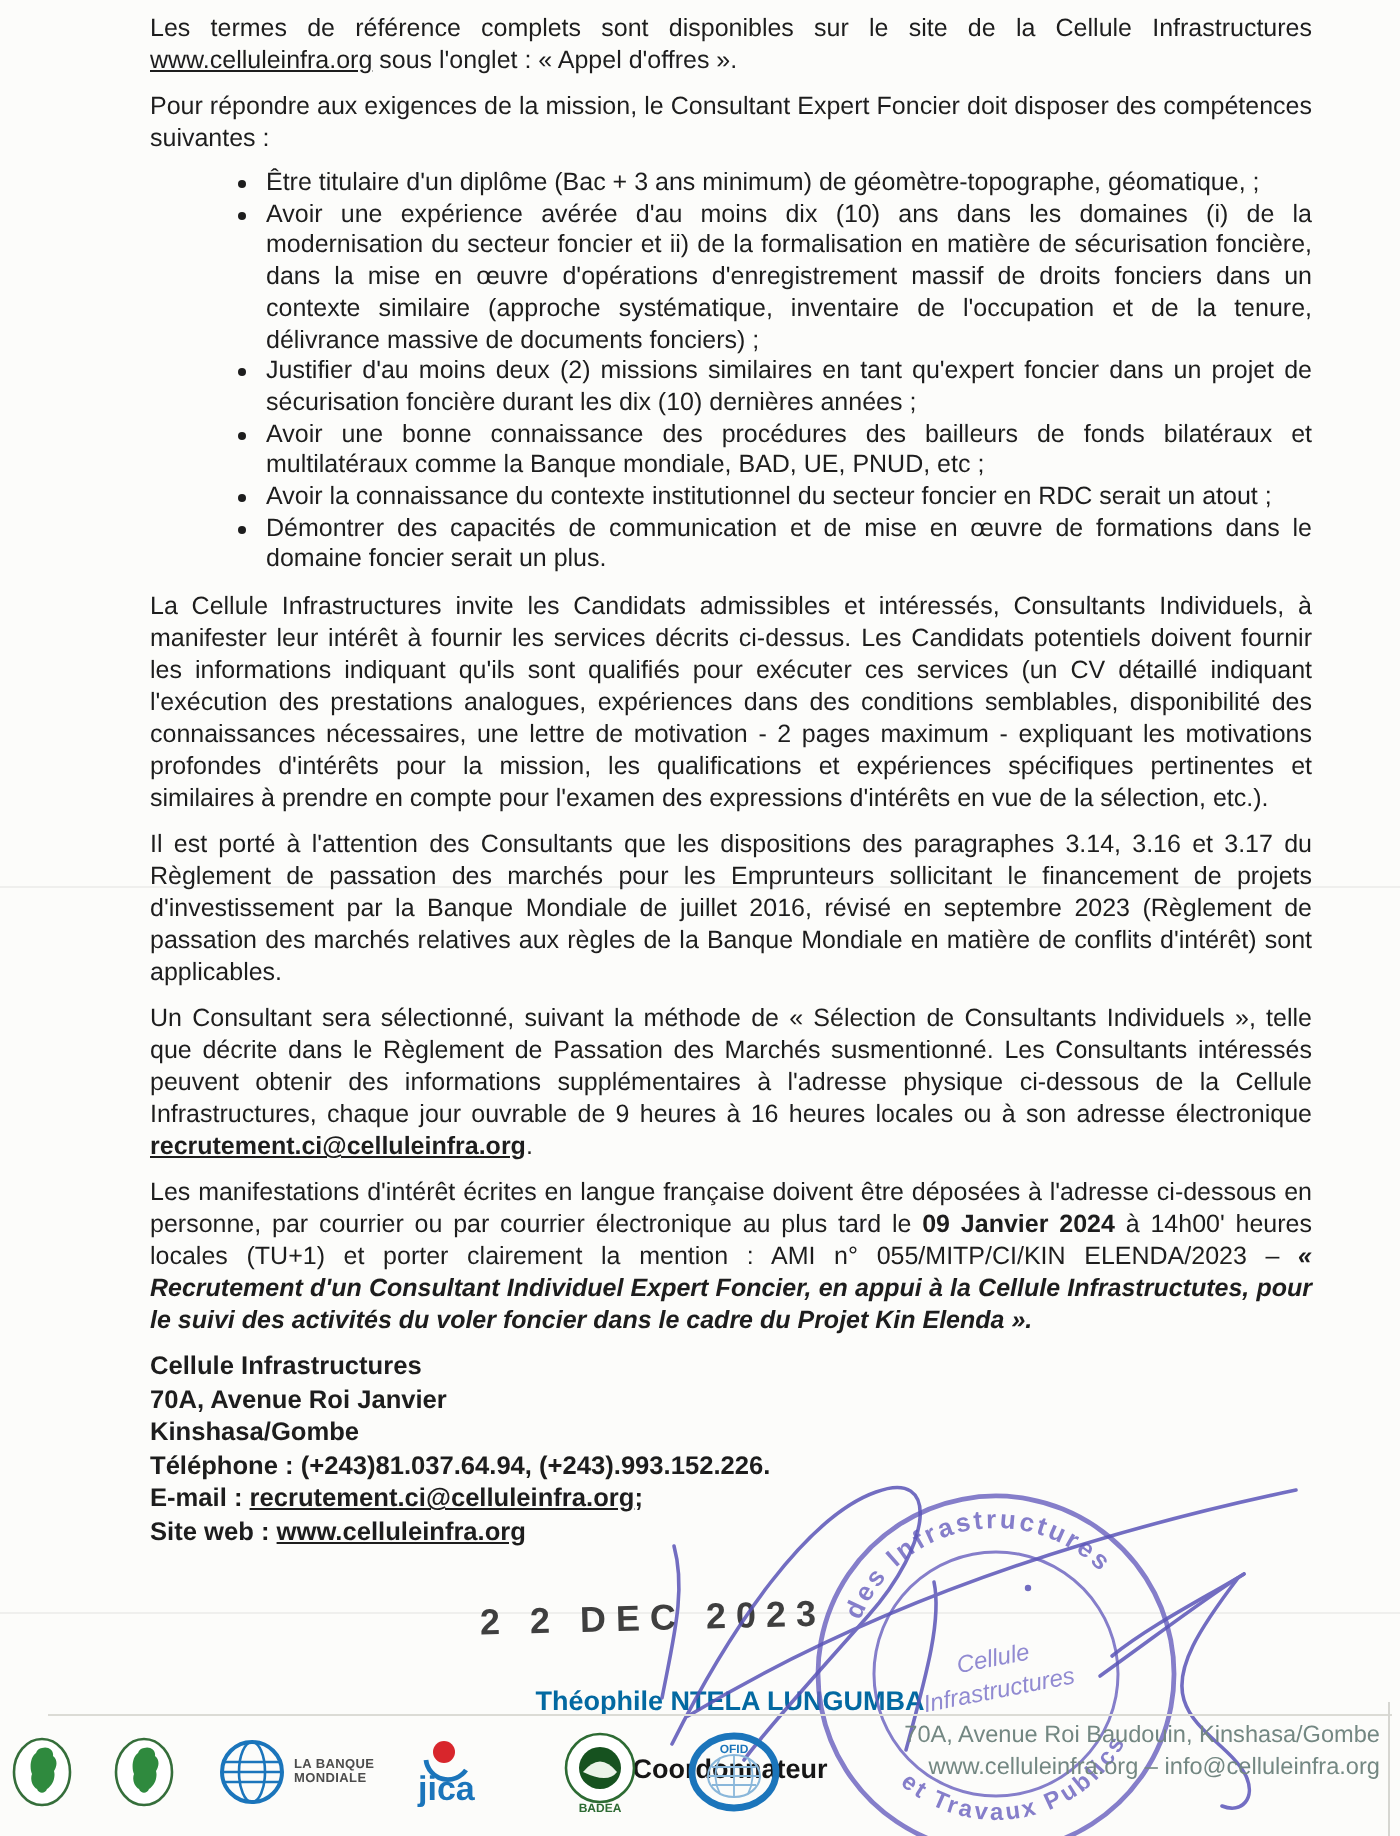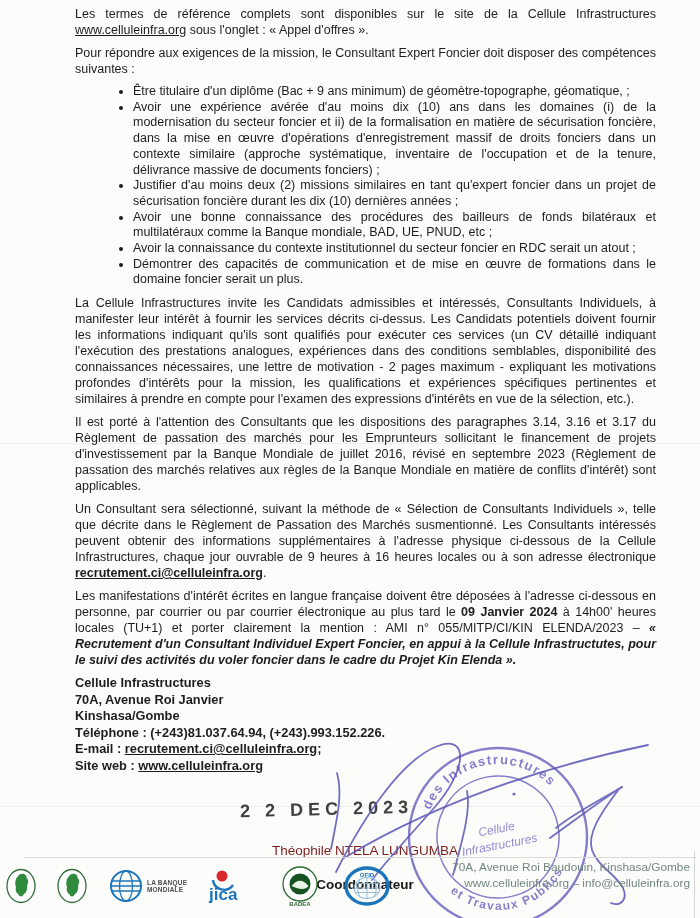--- a/index.html
+++ b/index.html
@@ -12,21 +12,21 @@
   .b{font-weight:bold}
   .u{text-decoration:underline}
   .bu{font-weight:bold;text-decoration:underline}
   .bi{font-weight:bold;font-style:italic}
   .address{font-weight:bold;font-size:12.8px;line-height:16.5px;margin-top:3px;}
   .address div{white-space:nowrap;}
   .fold{position:absolute;left:0;right:0;height:1px;background:rgba(40,40,40,.06);}
   .date-stamp{position:absolute;left:240px;top:799px;font-weight:bold;font-size:18px;
       letter-spacing:5px;color:#262626;transform:rotate(-1.5deg);opacity:.88;white-space:nowrap;}
   .sig-name{position:absolute;left:232px;top:843px;width:266px;text-align:center;
-      font-weight:normal;font-size:13.5px;color:#7f1d1d;}
+      font-weight:bold;font-size:13.5px;color:#0369a1;}
   .sig-title{position:absolute;left:232px;top:877px;width:266px;text-align:center;
       font-weight:bold;font-size:13.5px;color:#161616;}
   .stamp-svg{position:absolute;left:403px;top:742px;transform:rotate(-11deg);opacity:.82;}
   .ink-svg{position:absolute;left:0;top:0;pointer-events:none;}
   .footer-rule{position:absolute;left:24px;right:4px;top:857px;height:1px;background:#dbdbd5;}
   .right-edge{position:absolute;left:694px;top:851px;height:67px;width:1px;background:#d6d6d1;}
   .logos{position:absolute;left:14px;top:863px;display:flex;align-items:center;gap:20px;}
   .wb{display:flex;align-items:center;gap:3px;}
   .wb-text{display:flex;flex-direction:column;font-size:6.5px;font-weight:bold;color:#4c4c4c;line-height:7px;letter-spacing:.2px;}
   .footer-address{position:absolute;right:10px;top:860px;text-align:right;font-size:11.8px;
@@ -41,21 +41,21 @@
   <div class="fold" style="top:443px"></div>
   <div class="fold" style="top:806px"></div>
 
   <div class="flow">
 
     <p><span>Les termes de référence complets sont disponibles sur le site de la Cellule Infrastructures </span><span class="u">www.celluleinfra.org</span><span> sous l'onglet : « Appel d'offres ».</span></p>
 
     <p>Pour répondre aux exigences de la mission, le Consultant Expert Foncier doit disposer des compétences suivantes :</p>
 
     <ul class="bullets">
-      <li>Être titulaire d'un diplôme (Bac + 9 ans minimum) de géomètre-topographe, géomatique, ;</li>
+      <li>Être titulaire d'un diplôme (Bac + 3 ans minimum) de géomètre-topographe, géomatique, ;</li>
       <li>Avoir une expérience avérée d'au moins dix (10) ans dans les domaines (i) de la modernisation du secteur foncier et ii) de la formalisation en matière de sécurisation foncière, dans la mise en œuvre d'opérations d'enregistrement massif de droits fonciers dans un contexte similaire (approche systématique, inventaire de l'occupation et de la tenure, délivrance massive de documents fonciers) ;</li>
       <li>Justifier d'au moins deux (2) missions similaires en tant qu'expert foncier dans un projet de sécurisation foncière durant les dix (10) dernières années ;</li>
       <li>Avoir une bonne connaissance des procédures des bailleurs de fonds bilatéraux et multilatéraux comme la Banque mondiale, BAD, UE, PNUD, etc ;</li>
       <li>Avoir la connaissance du contexte institutionnel du secteur foncier en RDC serait un atout ;</li>
       <li>Démontrer des capacités de communication et de mise en œuvre de formations dans le domaine foncier serait un plus.</li>
     </ul>
 
     <p>La Cellule Infrastructures invite les Candidats admissibles et intéressés, Consultants Individuels, à manifester leur intérêt à fournir les services décrits ci-dessus. Les Candidats potentiels doivent fournir les informations indiquant qu'ils sont qualifiés pour exécuter ces services (un CV détaillé indiquant l'exécution des prestations analogues, expériences dans des conditions semblables, disponibilité des connaissances nécessaires, une lettre de motivation - 2 pages maximum - expliquant les motivations profondes d'intérêts pour la mission, les qualifications et expériences spécifiques pertinentes et similaires à prendre en compte pour l'examen des expressions d'intérêts en vue de la sélection, etc.).</p>
 
     <p>Il est porté à l'attention des Consultants que les dispositions des paragraphes 3.14, 3.16 et 3.17 du Règlement de passation des marchés pour les Emprunteurs sollicitant le financement de projets d'investissement par la Banque Mondiale de juillet 2016, révisé en septembre 2023 (Règlement de passation des marchés relatives aux règles de la Banque Mondiale en matière de conflits d'intérêt) sont applicables.</p>

